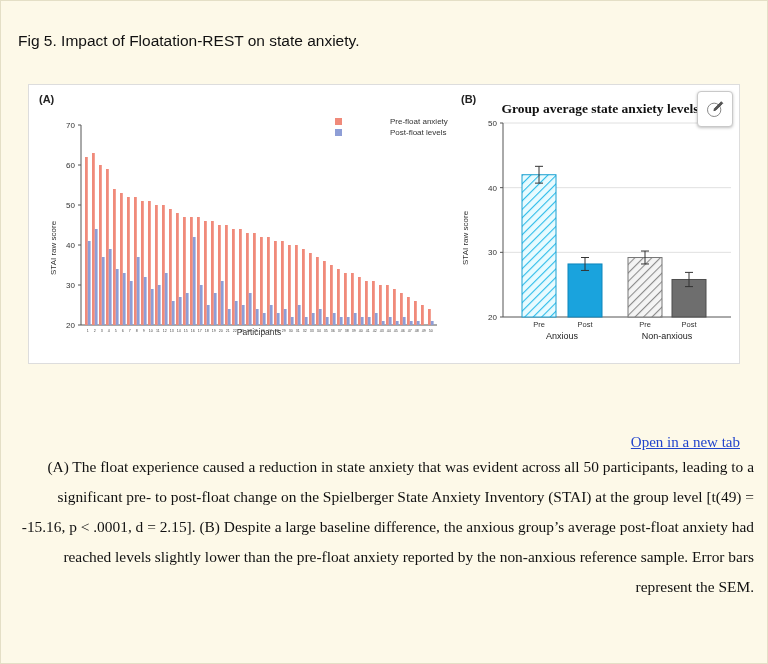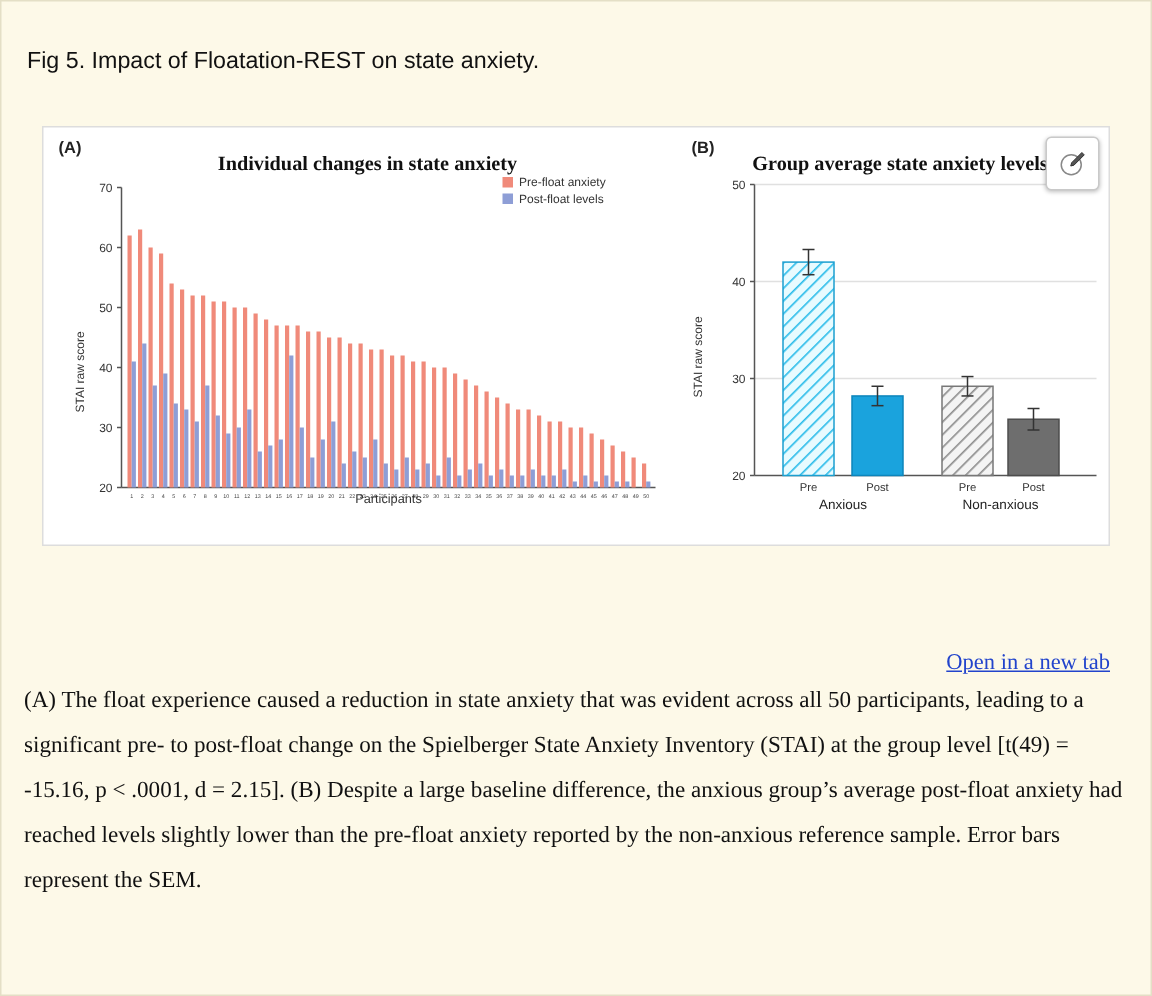--- a/index.html
+++ b/index.html
@@ -76,20 +76,21 @@
   .legend-box {
     position: absolute;
     font-family: "Liberation Sans", sans-serif;
     font-size: 8px;
     color: #333;
   }
   .legend-row {
     display: flex;
     align-items: center;
     margin-bottom: 2px;
+    gap: 44px;
   }
   .legend-swatch {
     width: 7px;
     height: 7px;
     margin-right: 4px;
     display: inline-block;
   }
   .edit-badge {
     position: absolute;
     right: 6px;
@@ -117,37 +118,36 @@
   }
   .body-text {
     position: absolute;
     left: 16px;
     top: 452px;
     width: 738px;
     font-family: "Liberation Serif", serif;
     font-size: 15.4px;
     line-height: 30px;
     color: #111;
-    text-align: left;
+    text-align: right;
   }
   svg text {
     font-family: "Liberation Sans", sans-serif;
   }
 </style>
 </head>
 <body>
 
 <div class="page-border"></div>
 
 <div class="fig-caption-top">Fig 5. Impact of Floatation-REST on state anxiety.</div>
 
 <div class="figure-box">
 
   <div class="panel-label" style="left:10px; top:8px;">(A)</div>
-  <div class="panel-title" style="left:24px; top:16px; width:384px;">Individual changes in state anxiety</div>
 
   <svg id="panel-a" width="420" height="265" viewBox="0 0 420 265" style="position:absolute; left:0; top:10px;">
 
     <line x1="52" y1="30" x2="52" y2="230" stroke="#555" stroke-width="1"></line>
     <line x1="52" y1="230" x2="408" y2="230" stroke="#555" stroke-width="1"></line>
 
     <g id="a-bars">
         <rect x="56.00" y="62.00" width="2.80" height="168.00" fill="#f08a7a"></rect>
         <rect x="58.80" y="146.00" width="2.80" height="84.00" fill="#8e9ed6"></rect>
         <rect x="63.00" y="58.00" width="2.80" height="172.00" fill="#f08a7a"></rect>

